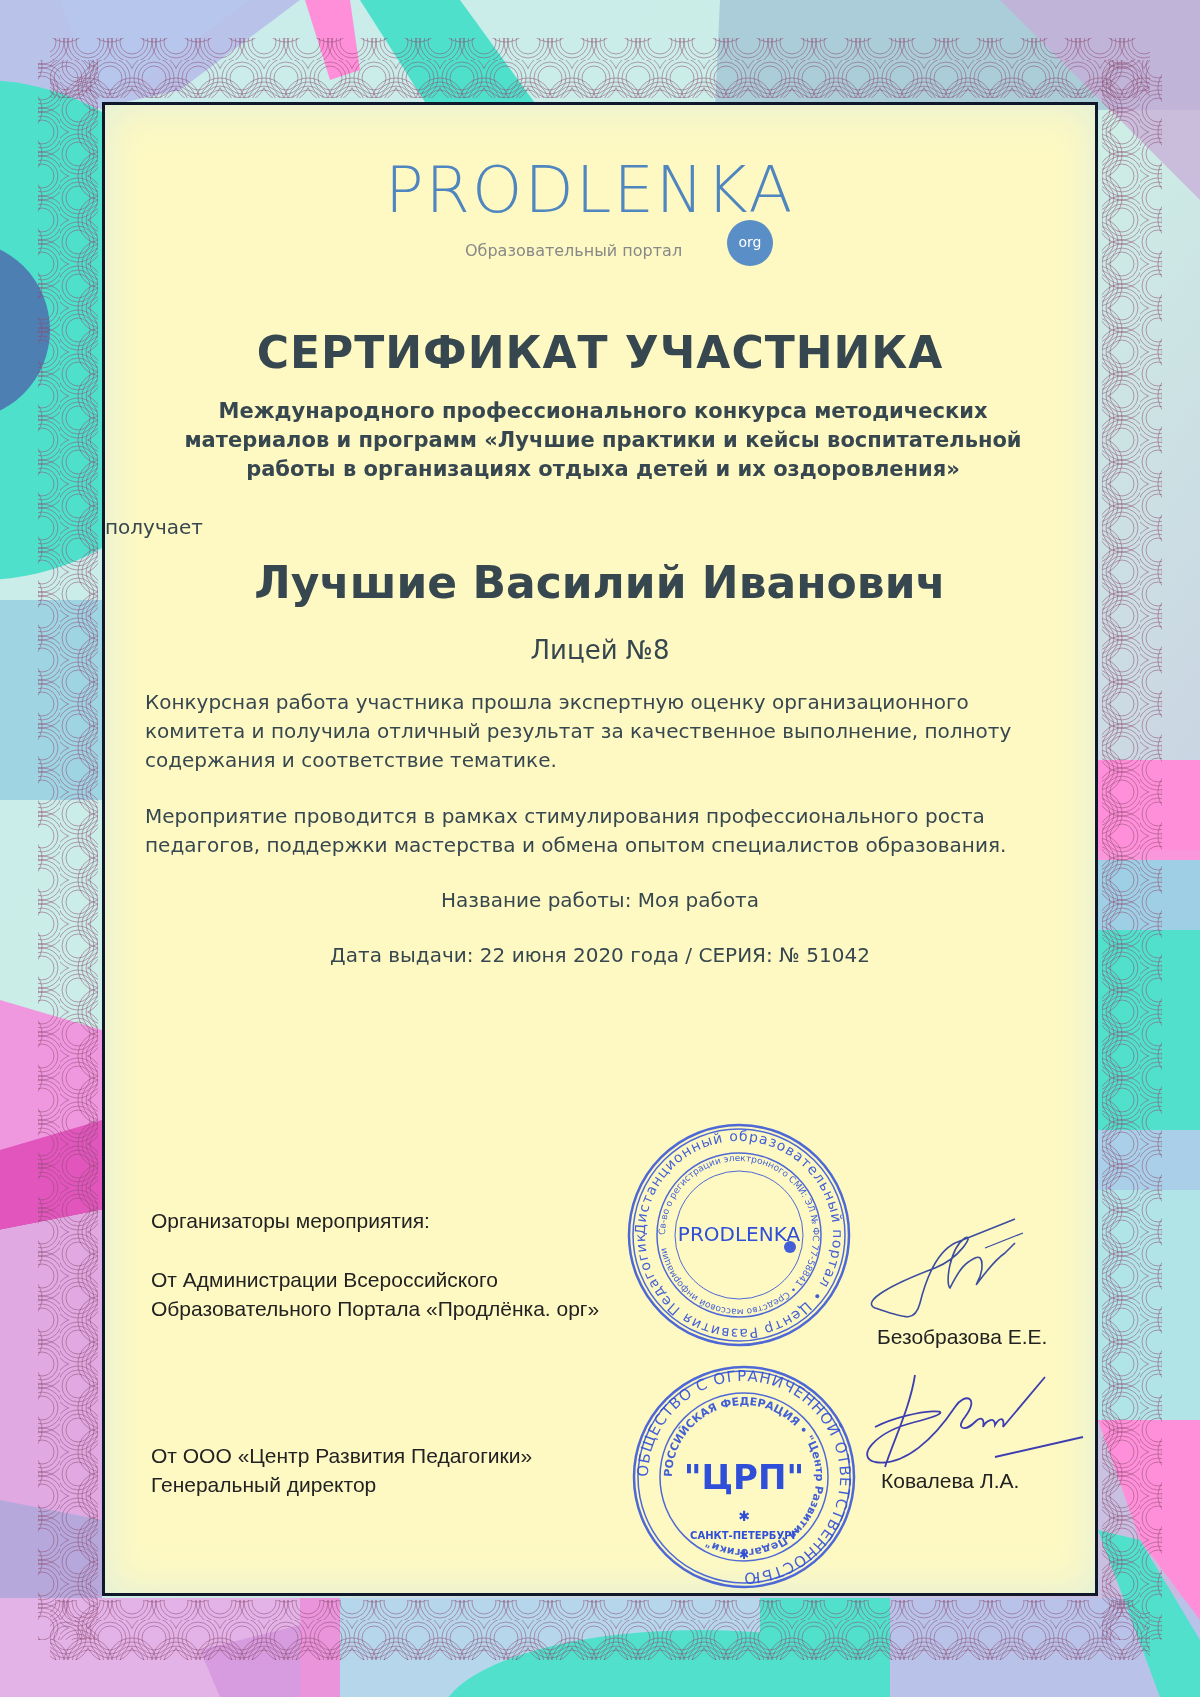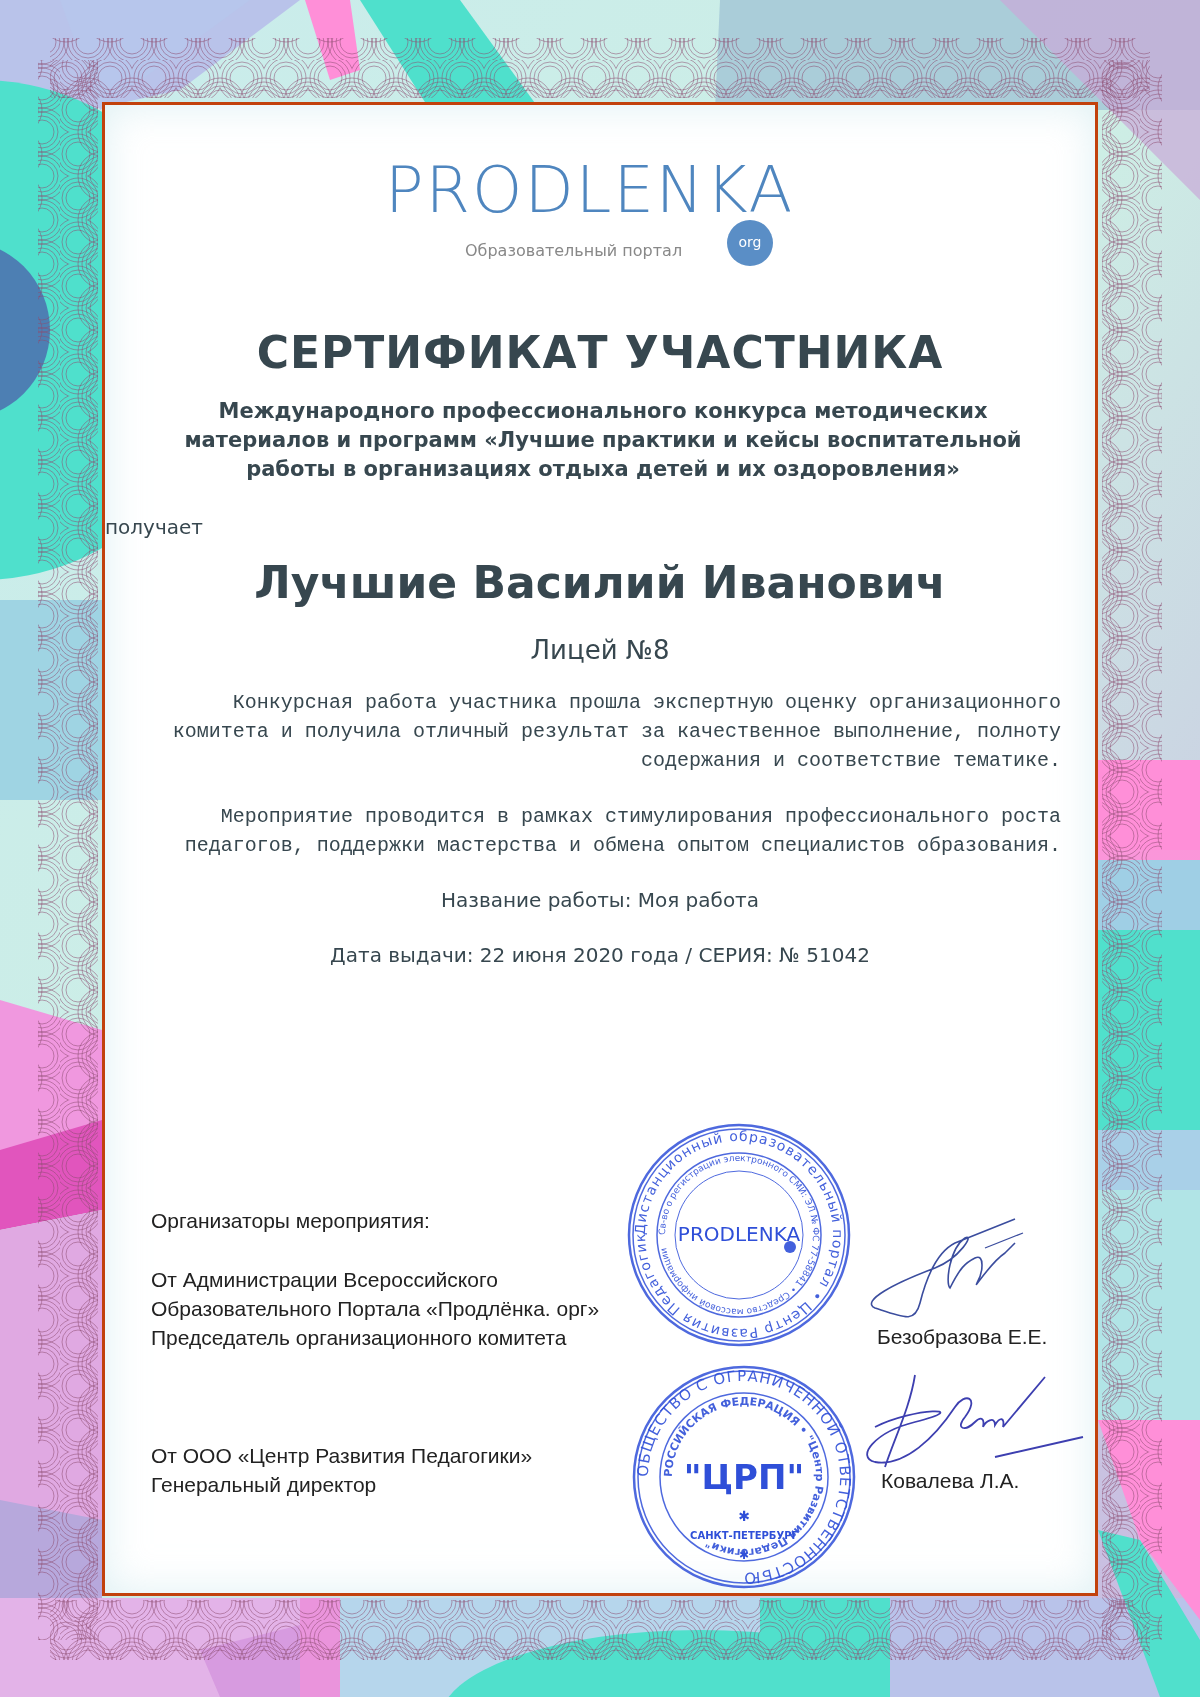--- a/index.html
+++ b/index.html
@@ -1,31 +1,31 @@
 <!DOCTYPE html>
 <html><head>
 <meta charset="utf-8">
 <style>
   html, body { margin:0; padding:0; }
   body { width:1200px; height:1697px; position:relative; overflow:hidden; background:#bfe9ea; font-family:"DejaVu Sans", sans-serif; }
   .bg { position:absolute; inset:0; overflow:hidden; }
   .bg svg { position:absolute; inset:0; }
   .guilloche { position:absolute; inset:0; pointer-events:none; }
-  .paper { position:absolute; left:102px; top:102px; width:996px; height:1494px; background:#ffffff; border:3px solid #c2410c; box-sizing:border-box; box-shadow: inset 0 0 40px rgba(200,230,235,0.6); }
+  .paper { position:absolute; left:102px; top:102px; width:996px; height:1494px; background:#fef9c3; border:3px solid #0f172a; box-sizing:border-box; box-shadow: inset 0 0 40px rgba(200,230,235,0.6); }
   .content { position:absolute; left:0; top:0; width:100%; height:100%; color:#37474f; }
   .logo { position:absolute; left:280px; top:50px; width:440px; height:110px; }
   .logo-word { position:absolute; left:0; top:0; font-family:"DejaVu Sans", sans-serif; font-size:64px; letter-spacing:2px; color:#4f86bf; font-weight:300; line-height:70px; }
   .logo-sub { position:absolute; left:80px; top:86px; font-size:16px; color:#888; }
   .logo-org { position:absolute; left:342px; top:65px; width:46px; height:46px; border-radius:50%; background:#5a8ec6; color:#fff; font-size:14px; text-align:center; line-height:44px; }
   .title { position:absolute; left:0; width:100%; top:222px; text-align:center; font-size:44px; font-weight:bold; color:#37474f; letter-spacing:1px; }
   .subtitle { position:absolute; left:40px; width:916px; top:292px; text-align:center; font-size:21px; font-weight:bold; line-height:29px; color:#37474f; }
   .receives { position:absolute; left:0; width:100%; top:410px; text-align:left; font-size:20px; }
   .name { position:absolute; left:0; width:100%; top:452px; text-align:center; font-size:44px; font-weight:bold; color:#37474f; }
   .school { position:absolute; left:0; width:100%; top:530px; text-align:center; font-size:26px; }
-  .para { position:absolute; left:40px; width:916px; text-align:right; font-size:20px; line-height:29px;font-family:Liberation Mono, monospace; }
+  .para { position:absolute; left:40px; width:916px; text-align:left; font-size:20px; line-height:29px; }
   .p1 { top:583px; }
   .p2 { top:697px; }
   .work { position:absolute; left:0; width:100%; top:783px; text-align:center; font-size:20px; }
   .issued { position:absolute; left:0; width:100%; top:838px; text-align:center; font-size:20px; }
   .org { position:absolute; left:46px; font-family:"Liberation Sans", sans-serif; font-size:21px; color:#222; line-height:29px; }
   .org-head { top:1101px; }
   .org-1 { top:1160px; }
   .org-2 { top:1336px; }
   .signer { position:absolute; font-family:"Liberation Sans", sans-serif; font-size:21px; color:#222; }
   .signer-1 { left:772px; top:1220px; }
@@ -124,21 +124,20 @@
     <div class="school">Лицей №8</div>
     <div class="para p1">Конкурсная работа участника прошла экспертную оценку организационного комитета и получила отличный результат за качественное выполнение, полноту содержания и соответствие тематике.</div>
     <div class="para p2">Мероприятие проводится в рамках стимулирования профессионального роста педагогов, поддержки мастерства и обмена опытом специалистов образования.</div>
     <div class="work">Название работы: Моя работа</div>
     <div class="issued">Дата выдачи: 22 июня 2020 года / СЕРИЯ: № 51042</div>
 
     <div class="org org-head">Организаторы мероприятия:</div>
     <div class="org org-1">
       <div>От Администрации Всероссийского</div>
       <div>Образовательного Портала «Продлёнка. орг»</div>
-      <div>Председатель организационного комитета</div>
     </div>
     <div class="org org-2">
       <div>От ООО «Центр Развития Педагогики»</div>
       <div>Генеральный директор</div>
     </div>
 
     <svg class="stamp stamp-1" viewBox="0 0 228 228">
       <defs>
         <path id="s1outer" d="M114,114 m-94,0 a94,94 0 1,1 188,0 a94,94 0 1,1 -188,0"></path>
         <path id="s1inner" d="M114,114 m-74,0 a74,74 0 1,1 148,0 a74,74 0 1,1 -148,0"></path>

